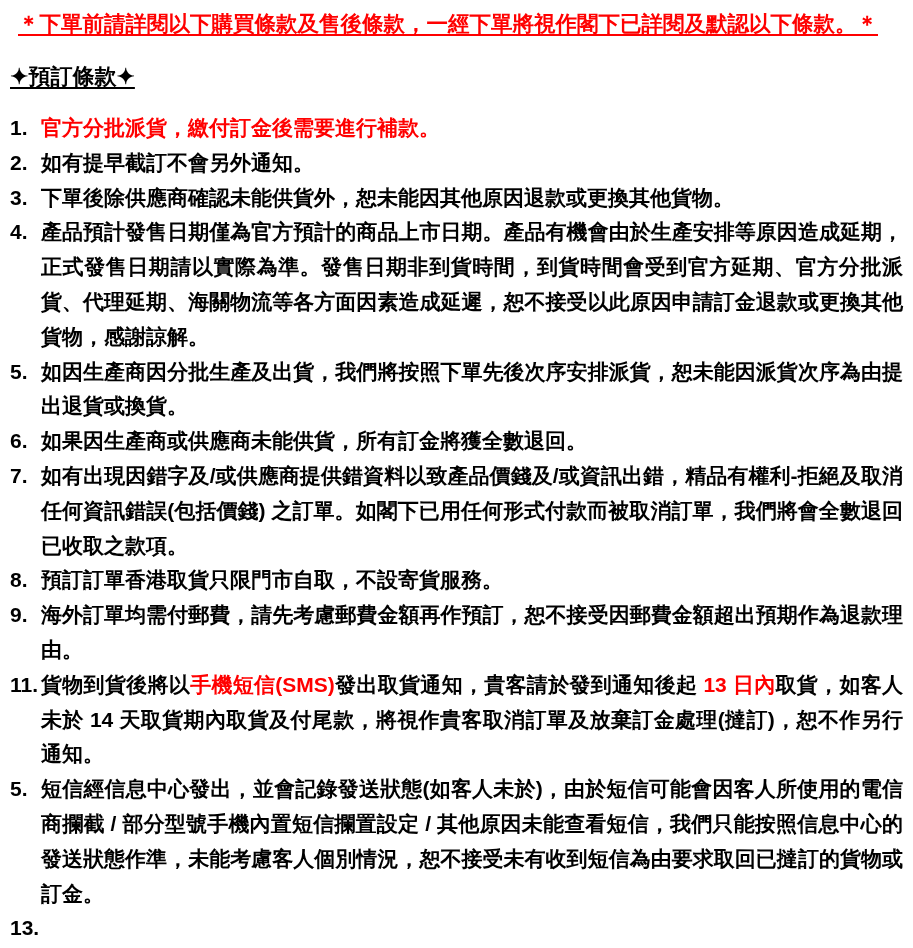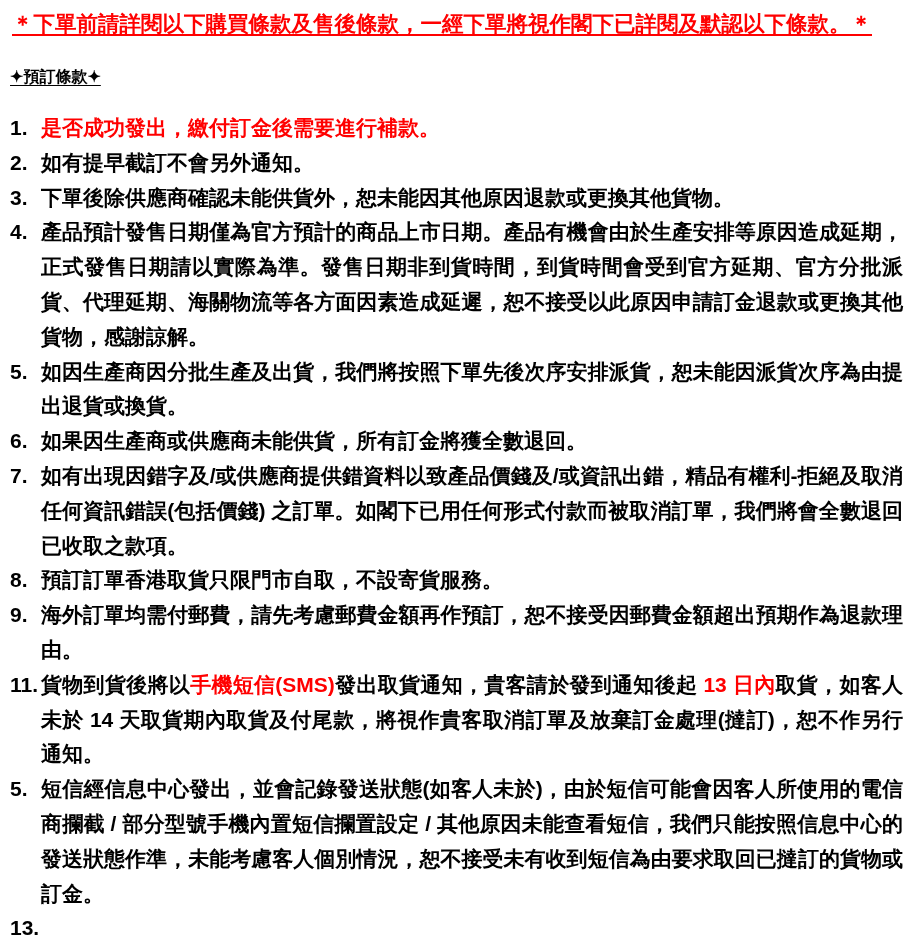--- a/index.html
+++ b/index.html
@@ -9,30 +9,30 @@
   }
   .doc {
     width: 913px;
     box-sizing: border-box;
     padding: 11px 10px 10px 10px;
     font-family: "Liberation Sans", sans-serif;
     font-weight: 700;
     color: #000000;
   }
   .warning {
-    margin: 0 0 25px 2px;
+    margin: 0 0 25px 8px;
     font-size: 21.5px;
     line-height: 27px;
     color: var(--red, #ff0000);
     text-decoration: underline;
     text-underline-offset: 3px;
   }
   .title {
     margin: 15px 0 21px 0;
-    font-size: 16px;
+    font-size: 22px;
     line-height: 27px;
     color: #000000;
     text-decoration: underline;
     text-underline-offset: 3px;
     font-weight: 700;
   }
   .terms {
     list-style: none;
     margin: 0;
     padding: 0;
@@ -62,21 +62,21 @@
 <body>
 
 <div class="doc">
   <p class="warning">＊下單前請詳閱以下購買條款及售後條款，一經下單將視作閣下已詳閱及默認以下條款。＊</p>
 
   <h2 class="title">✦預訂條款✦</h2>
 
   <ol class="terms" id="terms-list">
       <li class="term">
         <span class="num">1.</span>
-        <span class="txt"><span class="seg seg-red">是否成功發出，繳付訂金後需要進行補款。</span></span>
+        <span class="txt"><span class="seg seg-red">官方分批派貨，繳付訂金後需要進行補款。</span></span>
       </li>
       <li class="term">
         <span class="num">2.</span>
         <span class="txt"><span class="seg seg-normal">如有提早截訂不會另外通知。</span></span>
       </li>
       <li class="term">
         <span class="num">3.</span>
         <span class="txt"><span class="seg seg-normal">下單後除供應商確認未能供貨外，恕未能因其他原因退款或更換其他貨物。</span></span>
       </li>
       <li class="term">

